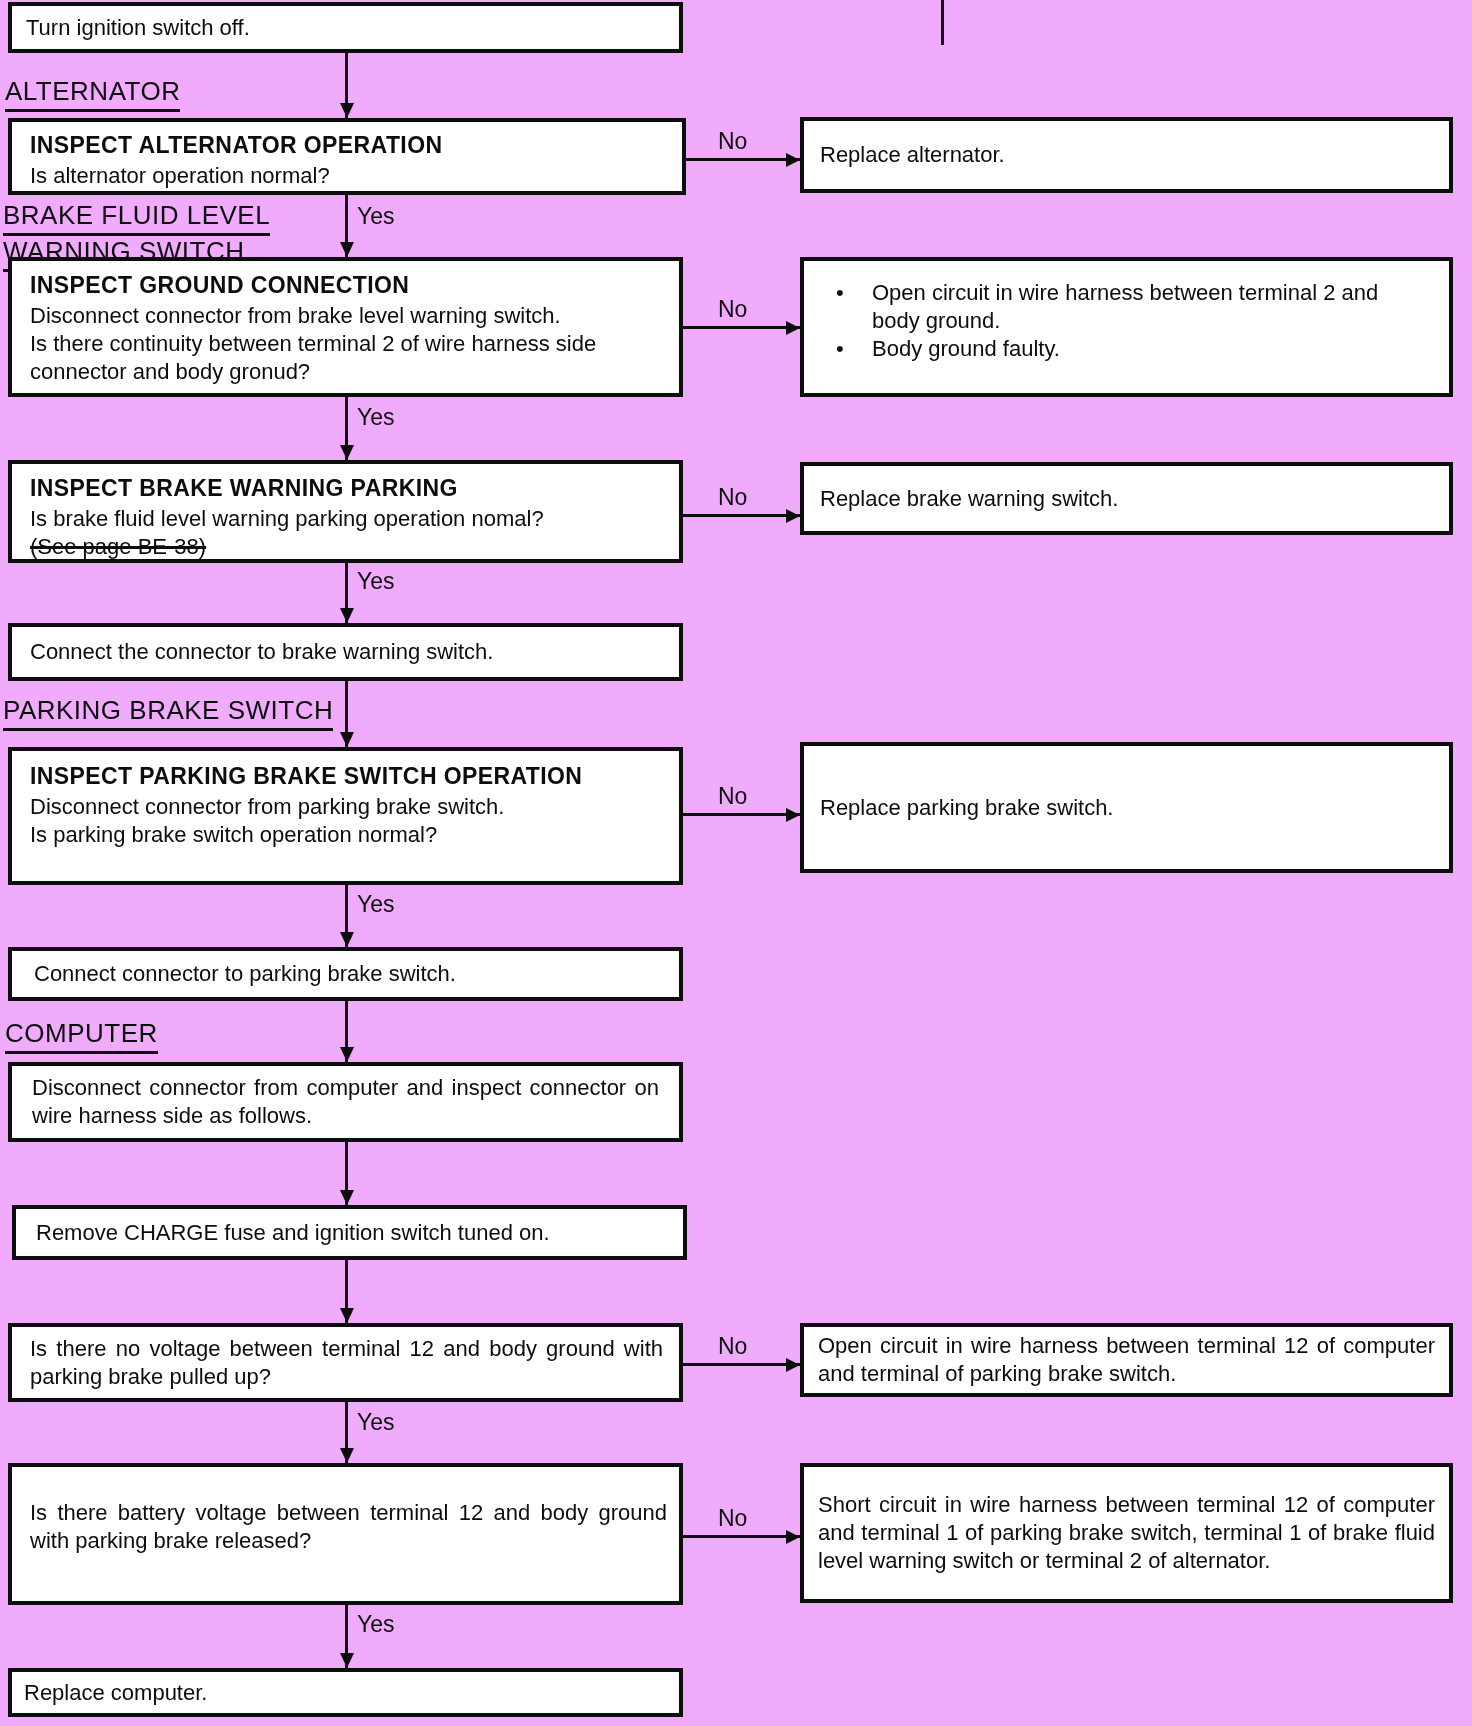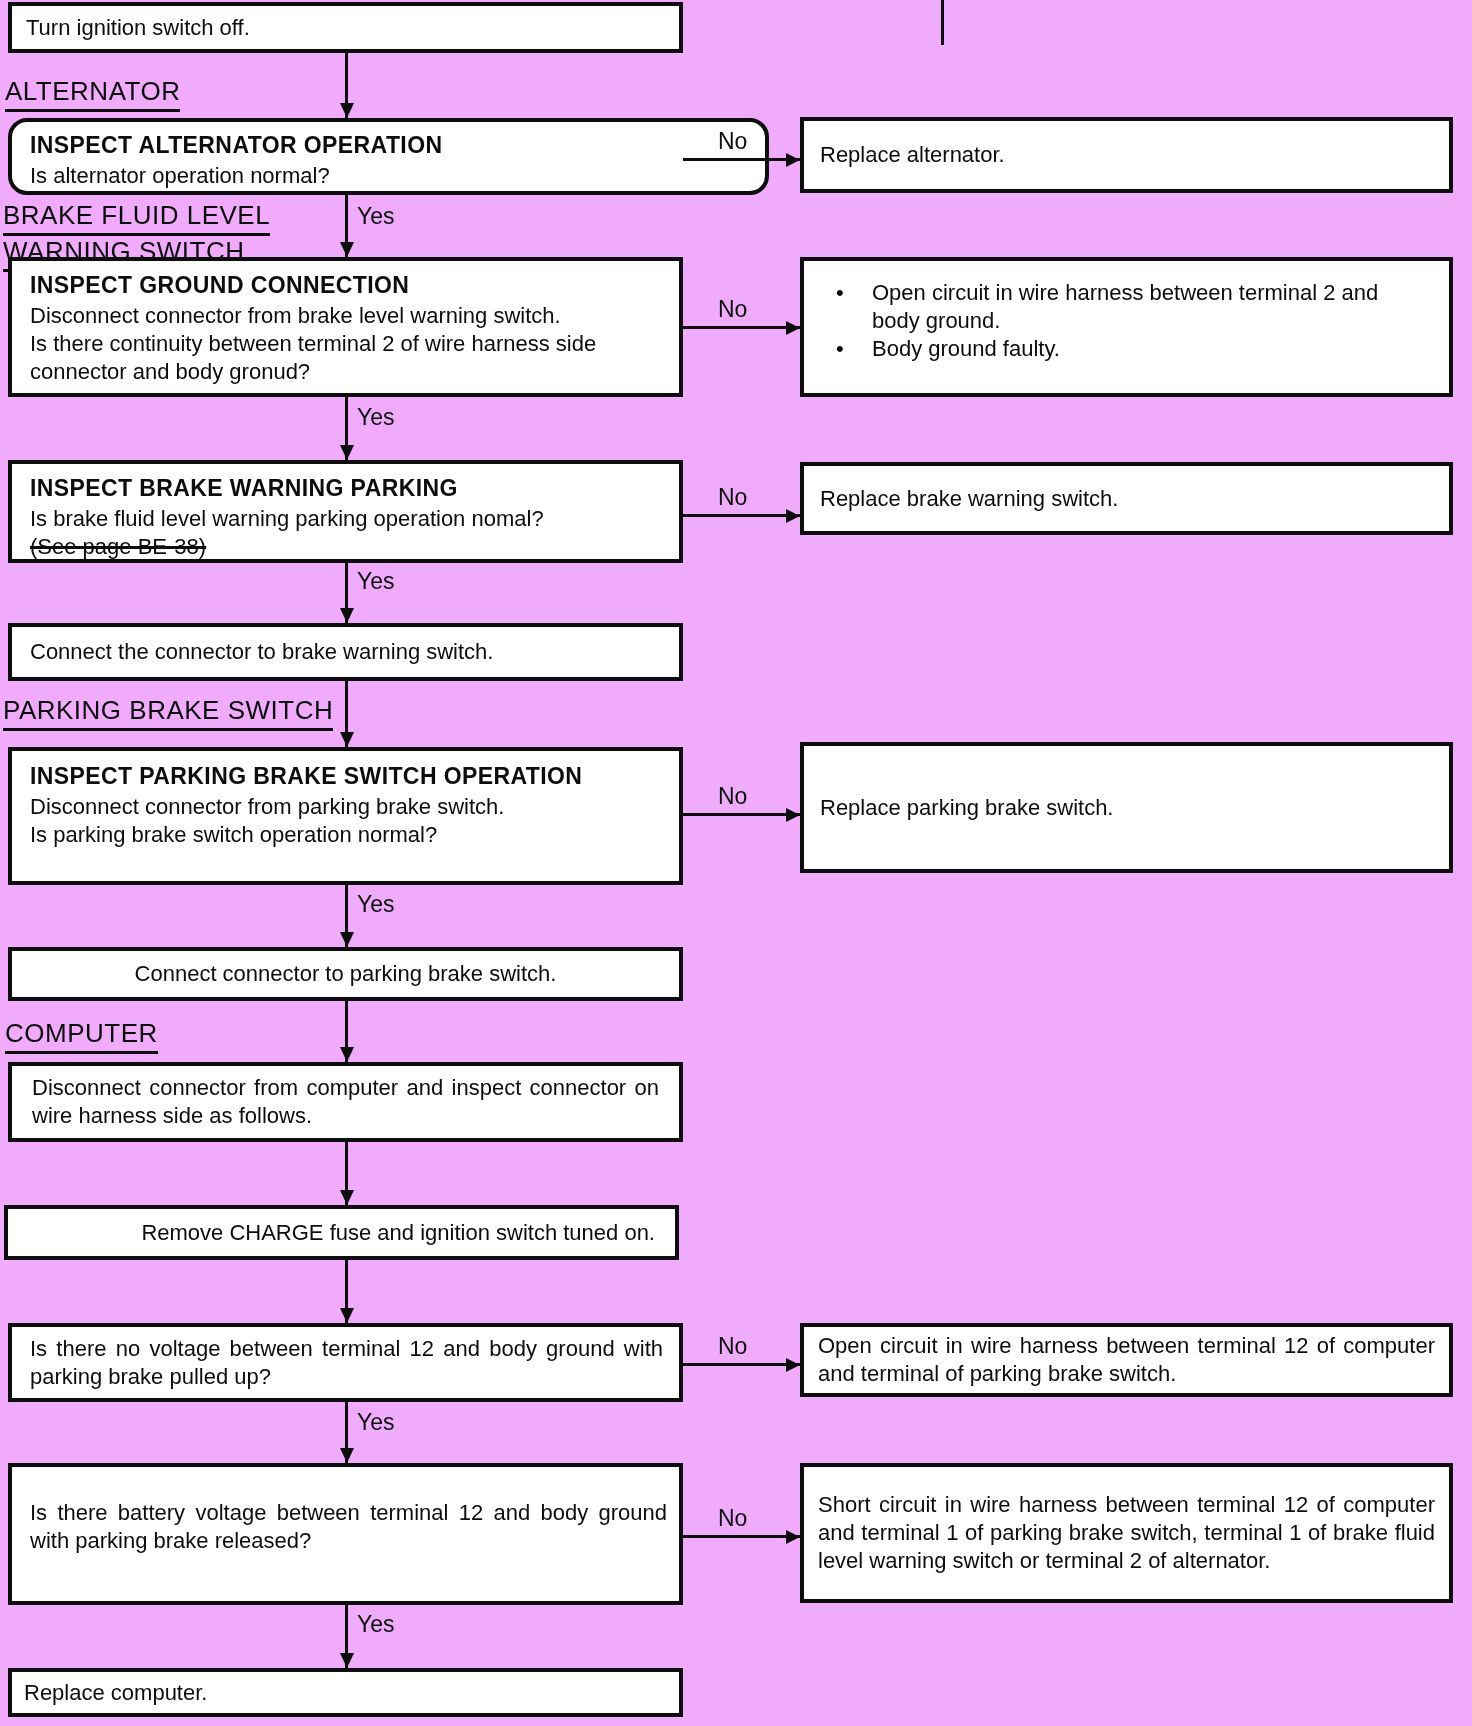--- a/index.html
+++ b/index.html
@@ -38,21 +38,21 @@
     <div>Turn ignition switch off.</div>
   </div>
 
   <div class="vline" style="top:53px;height:65px;"></div>
   <div class="ah-down" style="top:103px;"></div>
 
   <div class="seclabel" style="left:5px;top:76px;">
     <span class="ul">ALTERNATOR</span>
   </div>
 
-  <div class="box" style="left:8px;top:118px;width:761px;height:77px;padding:9px 18px;border-radius:19px;">
+  <div class="box" style="left:8px;top:118px;width:678px;height:77px;padding:9px 18px;">
     <div class="box-title">INSPECT ALTERNATOR OPERATION</div>
     <div>Is alternator operation normal?</div>
   </div>
 
   <div class="hline" style="top:158px;"></div>
   <div class="ah-right" style="top:153px;"></div>
   <div class="yn" style="left:718px;top:128px;">No</div>
 
   <div class="vline" style="top:195px;height:62px;"></div>
   <div class="ah-down" style="top:242px;"></div>
@@ -109,39 +109,39 @@
   </div>
 
   <div class="hline" style="top:813px;"></div>
   <div class="ah-right" style="top:808px;"></div>
   <div class="yn" style="left:718px;top:783px;">No</div>
 
   <div class="vline" style="top:885px;height:62px;"></div>
   <div class="ah-down" style="top:932px;"></div>
   <div class="yn" style="left:357px;top:891px;">Yes</div>
 
-  <div class="box vcenter" style="left:8px;top:947px;width:675px;height:54px;padding:0 22px;align-items:center;">
+  <div class="box vcenter" style="left:8px;top:947px;width:675px;height:54px;padding:0 22px;">
     <div>Connect connector to parking brake switch.</div>
   </div>
 
   <div class="seclabel" style="left:5px;top:1018px;">
     <span class="ul">COMPUTER</span>
   </div>
 
   <div class="vline" style="top:1001px;height:61px;"></div>
   <div class="ah-down" style="top:1047px;"></div>
 
   <div class="box vcenter" style="left:8px;top:1062px;width:675px;height:80px;padding:0 20px;">
     <div class="just">Disconnect connector from computer and inspect connector on wire harness side as follows.</div>
   </div>
 
   <div class="vline" style="top:1142px;height:63px;"></div>
   <div class="ah-down" style="top:1190px;"></div>
 
-  <div class="box vcenter" style="left:4px;top:1205px;width:675px;height:55px;padding:0 20px;text-align:right;">
+  <div class="box vcenter" style="left:12px;top:1205px;width:675px;height:55px;padding:0 20px;">
     <div>Remove CHARGE fuse and ignition switch tuned on.</div>
   </div>
 
   <div class="vline" style="top:1260px;height:63px;"></div>
   <div class="ah-down" style="top:1308px;"></div>
 
   <div class="box vcenter" style="left:8px;top:1323px;width:675px;height:79px;padding:0 16px 0 18px;">
     <div class="just">Is there no voltage between terminal 12 and body ground with parking brake pulled up?</div>
   </div>
 

